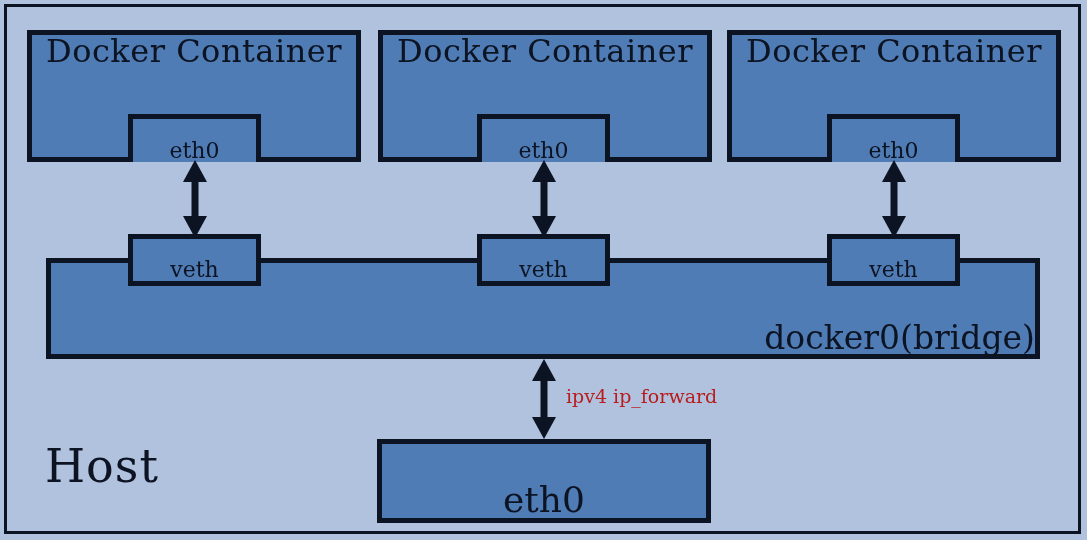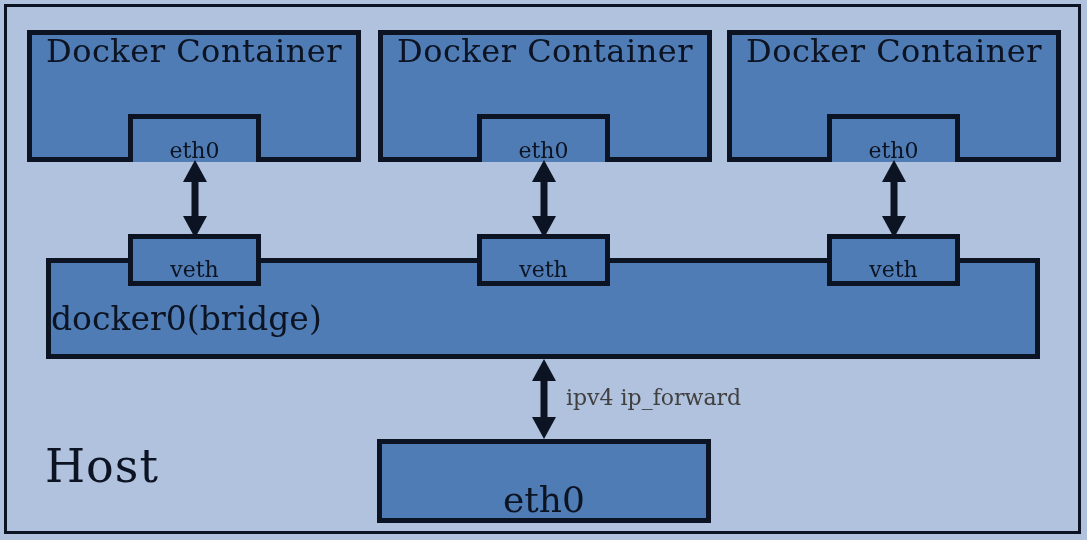--- a/index.html
+++ b/index.html
@@ -65,22 +65,22 @@
     height: 101px;
     box-sizing: border-box;
     background: #4f7cb4;
     border: 5px solid #0c1322;
     z-index: 2;
   }
   #bridge-label {
     position: absolute;
     left: 0;
     right: 0;
-    top: 39px;
-    text-align: left;
+    top: 58px;
+    text-align: right;
     font-size: 33px;
     color: #0c1322;
     line-height: 1;
     white-space: nowrap;
   }
   
   #host-eth0 {
     font-size: 36px;
   }
   
@@ -91,22 +91,22 @@
     font-size: 46px;
     color: #0c1322;
     line-height: 1;
     letter-spacing: 1px;
   }
   
   #ipforward-label {
     position: absolute;
     left: 566px;
     top: 387px;
-    font-size: 22px;
-    color: #404040;
+    font-size: 19px;
+    color: #b91c1c;
     line-height: 1;
     white-space: nowrap;
   }
   .arrow {
     position: absolute;
     z-index: 3;
   }
   
   #watermark {
     position: absolute;

